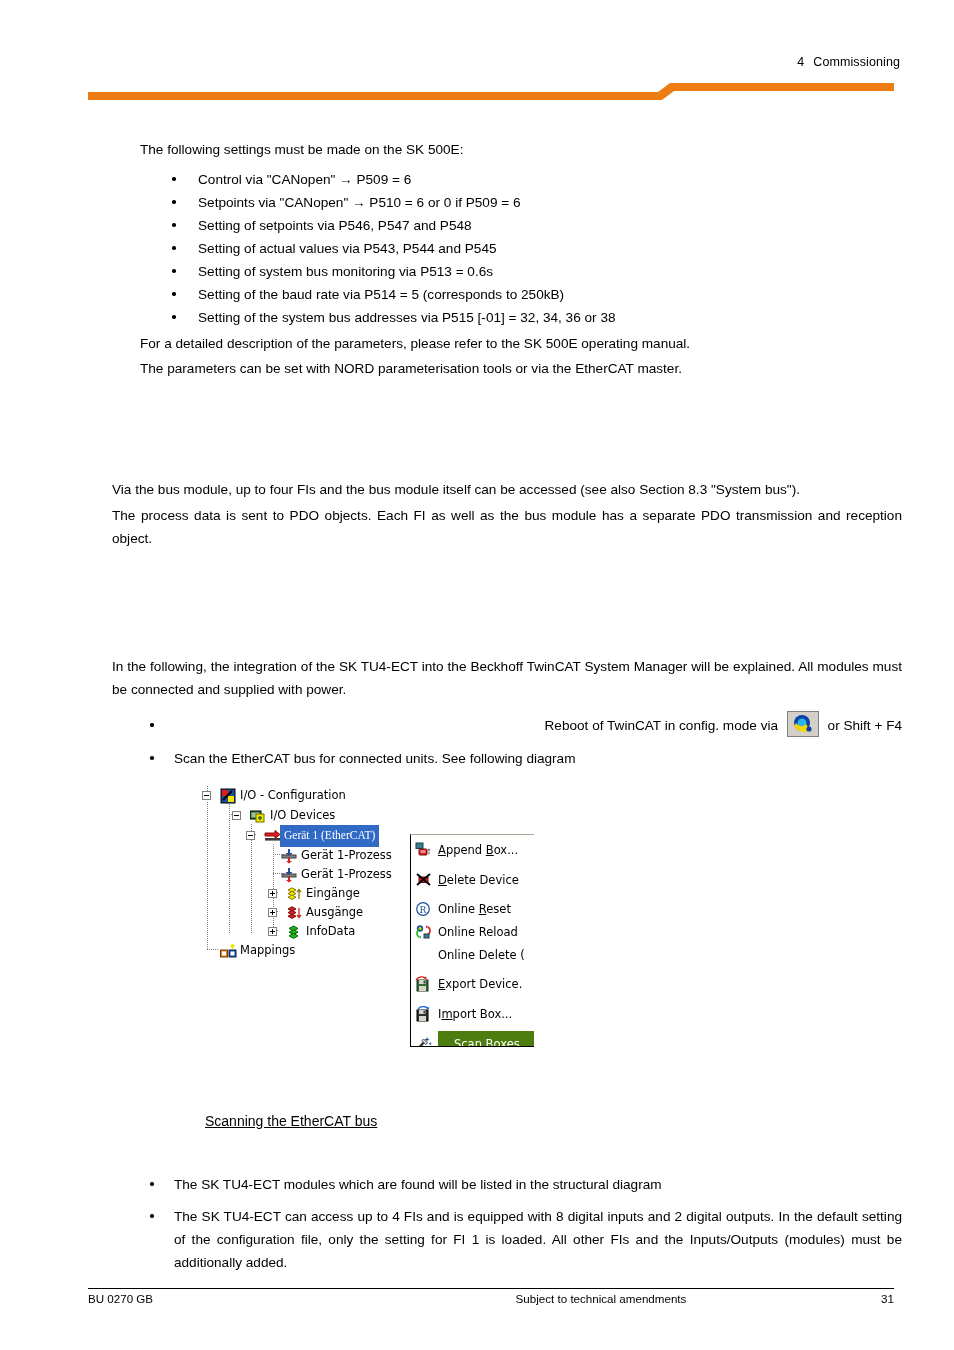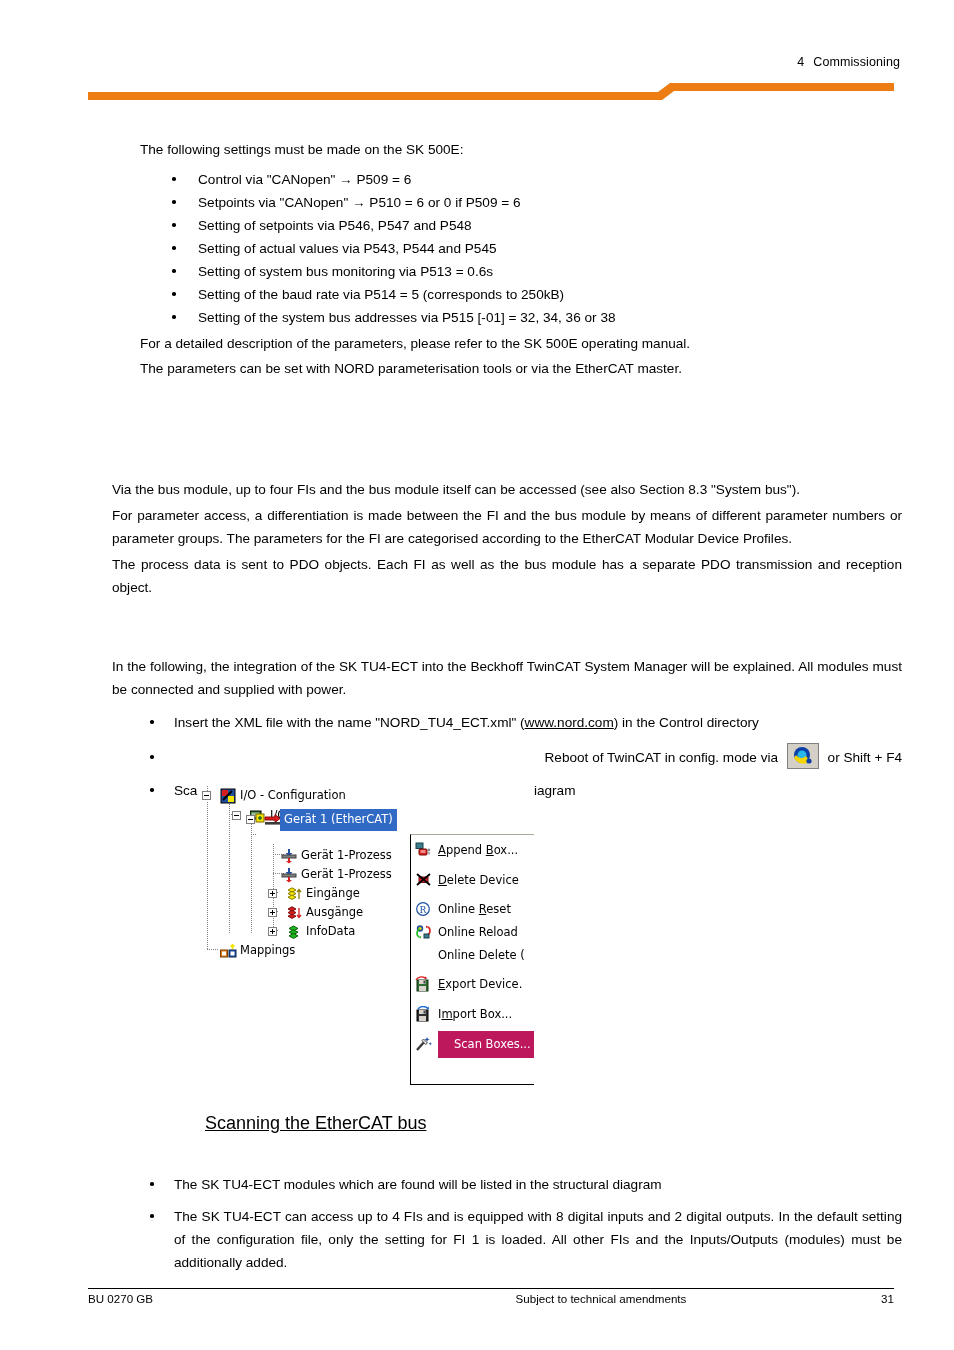--- a/index.html
+++ b/index.html
@@ -127,46 +127,46 @@
   .hline {
     position:absolute;
     height:1px;
     background: repeating-linear-gradient(to right,#808080 0 1px,transparent 1px 2px);
   }
 
   
   .ctxmenu {
     position:absolute;
     left: 212px; top: 48px;
-    width: 124px; height: 251px;
+    width: 124px; height: 213px;
     background: #ffffff;
     border-left: 1px solid #000;
     border-top: 1px solid #aca899;
     border-bottom: 1px solid #000;
     overflow: hidden;
     font-family: "DejaVu Sans", sans-serif;
     font-size: 11.5px;
   }
   .mitem {
     position: relative;
     height: 25px;
     display:flex; align-items:center;
     padding-left: 4px;
     white-space: nowrap;
   }
   .mitem .micon { width:20px; height:18px; flex:0 0 auto; position:relative; margin-right:3px;}
   .mitem .mlabel { line-height: 25px; }
-  .mitem.sel .mlabel { background:#be185d; color:#fff; padding:1px 16px; }
+  .mitem.sel .mlabel { background:#4d7c0f; color:#fff; padding:1px 16px; }
   .msep { height:1px; background:#d8d4cd; margin: 2px 2px 2px 2px; border-bottom:1px solid #fff;}
   u.acc { text-decoration: underline; }
 
   .caption {
     position:absolute;
     left: 205px; top: 1113px;
-    font-size: 18px;
+    font-size: 14px;
     text-decoration: underline;
   }
 
   
   .footer-rule {
     position:absolute; left:88px; top:1288px; width:806px; height:1.4px; background:#000;
   }
   .footer {
     position:absolute; left:88px; top:1292px; width:806px;
     font-size: 11.6px;
@@ -200,32 +200,27 @@
     <li><span class="bullet-dot"></span><span>Setting of the baud rate via P514 = 5 (corresponds to 250kB)</span></li>
     <li><span class="bullet-dot"></span><span>Setting of the system bus addresses via P515 [-01] = 32, 34, 36 or 38</span></li>
   </ul>
 
   <p class="body" style="margin-top:3px;">For a detailed description of the parameters, please refer to the SK 500E operating manual.</p>
   <p class="body" style="margin-top:2px;">The parameters can be set with NORD parameterisation tools or via the EtherCAT master.</p>
 </div>
 
 <div class="content" style="top:478px;">
   <p class="body just">Via the bus module, up to four FIs and the bus module itself can be accessed (see also Section 8.3  "System bus").</p>
-  <p class="body just" style="margin-top:3px;">For parameter access, a differentiation is made between the FI and the bus module by means of different parameter numbers or parameter groups. The parameters for the FI are categorised according to the EtherCAT Modular Device Profiles.</p>
   <p class="body just" style="margin-top:3px;">The process data is sent to PDO objects. Each FI as well as the bus module has a separate PDO transmission and reception object.</p>
 </div>
 
 <div class="content" style="top:655px;">
   <p class="body just">In the following, the integration of the SK TU4-ECT into the Beckhoff TwinCAT System Manager will be explained. All modules must be connected and supplied with power.</p>
 
   <ul class="bullets wide" style="margin-top:10px;">
-    <li style="margin-bottom:9px;">
-      <span class="bullet-dot"></span>
-      <span>Insert the XML file with the name "NORD_TU4_ECT.xml" (</span><span class="link-underline">www.nord.com</span><span>) in the Control directory</span>
-    </li>
     <li style="margin-bottom:7px; line-height:28px;text-align:right;">
       <span class="bullet-dot" style="top:12px;"></span>
       <span>Reboot of TwinCAT in config. mode via</span>
       <span class="inline-icon-btn">
         <svg width="22" height="21" viewBox="0 0 22 21">
           <ellipse cx="10" cy="9" rx="8" ry="8" fill="#0b3fa8"></ellipse>
           <ellipse cx="10" cy="9" rx="4.5" ry="4.5" fill="#29b6e8"></ellipse>
           <path d="M2 12 Q8 21 18 16 L14 10 Q8 15 4 9 Z" fill="#f5d600"></path>
           <circle cx="17" cy="15" r="2.6" fill="#0b3fa8"></circle>
         </svg>
@@ -276,21 +271,21 @@
       <svg width="16" height="16" viewBox="0 0 16 16">
         <rect x="0" y="3" width="11" height="8" fill="#2b6b2b" stroke="#000"></rect>
         <rect x="1.5" y="4.5" width="8" height="5" fill="#9ec09e"></rect>
         <rect x="6" y="6" width="8" height="8" fill="#f2e500" stroke="#806800"></rect>
         <path d="M10 8 v4 M8 10 h4" stroke="#2b6b2b" stroke-width="1.6"></path>
       </svg>
     </span>
     <span class="tlabel">I/O Devices</span>
   </div>
 
-  <div class="tnode" style="left:48px; top:24px;">
+  <div class="tnode" style="left:48px; top:40px;font-family:Liberation Serif, serif;">
     <span class="expander"></span>
     <span class="dotline" style="width:7px;"></span>
     <span class="ticon">
       <svg width="18" height="16" viewBox="0 0 18 16">
         <path d="M1 5 h10 v-2.5 l5 4 -5 4 V8 H1 Z" fill="#e01b1b" stroke="#8a0f0f"></path>
         <rect x="1" y="10" width="15" height="2.6" fill="#3b3b3b"></rect>
       </svg>
     </span>
     <span class="tlabel sel">Gerät 1 (EtherCAT)</span>
   </div>

